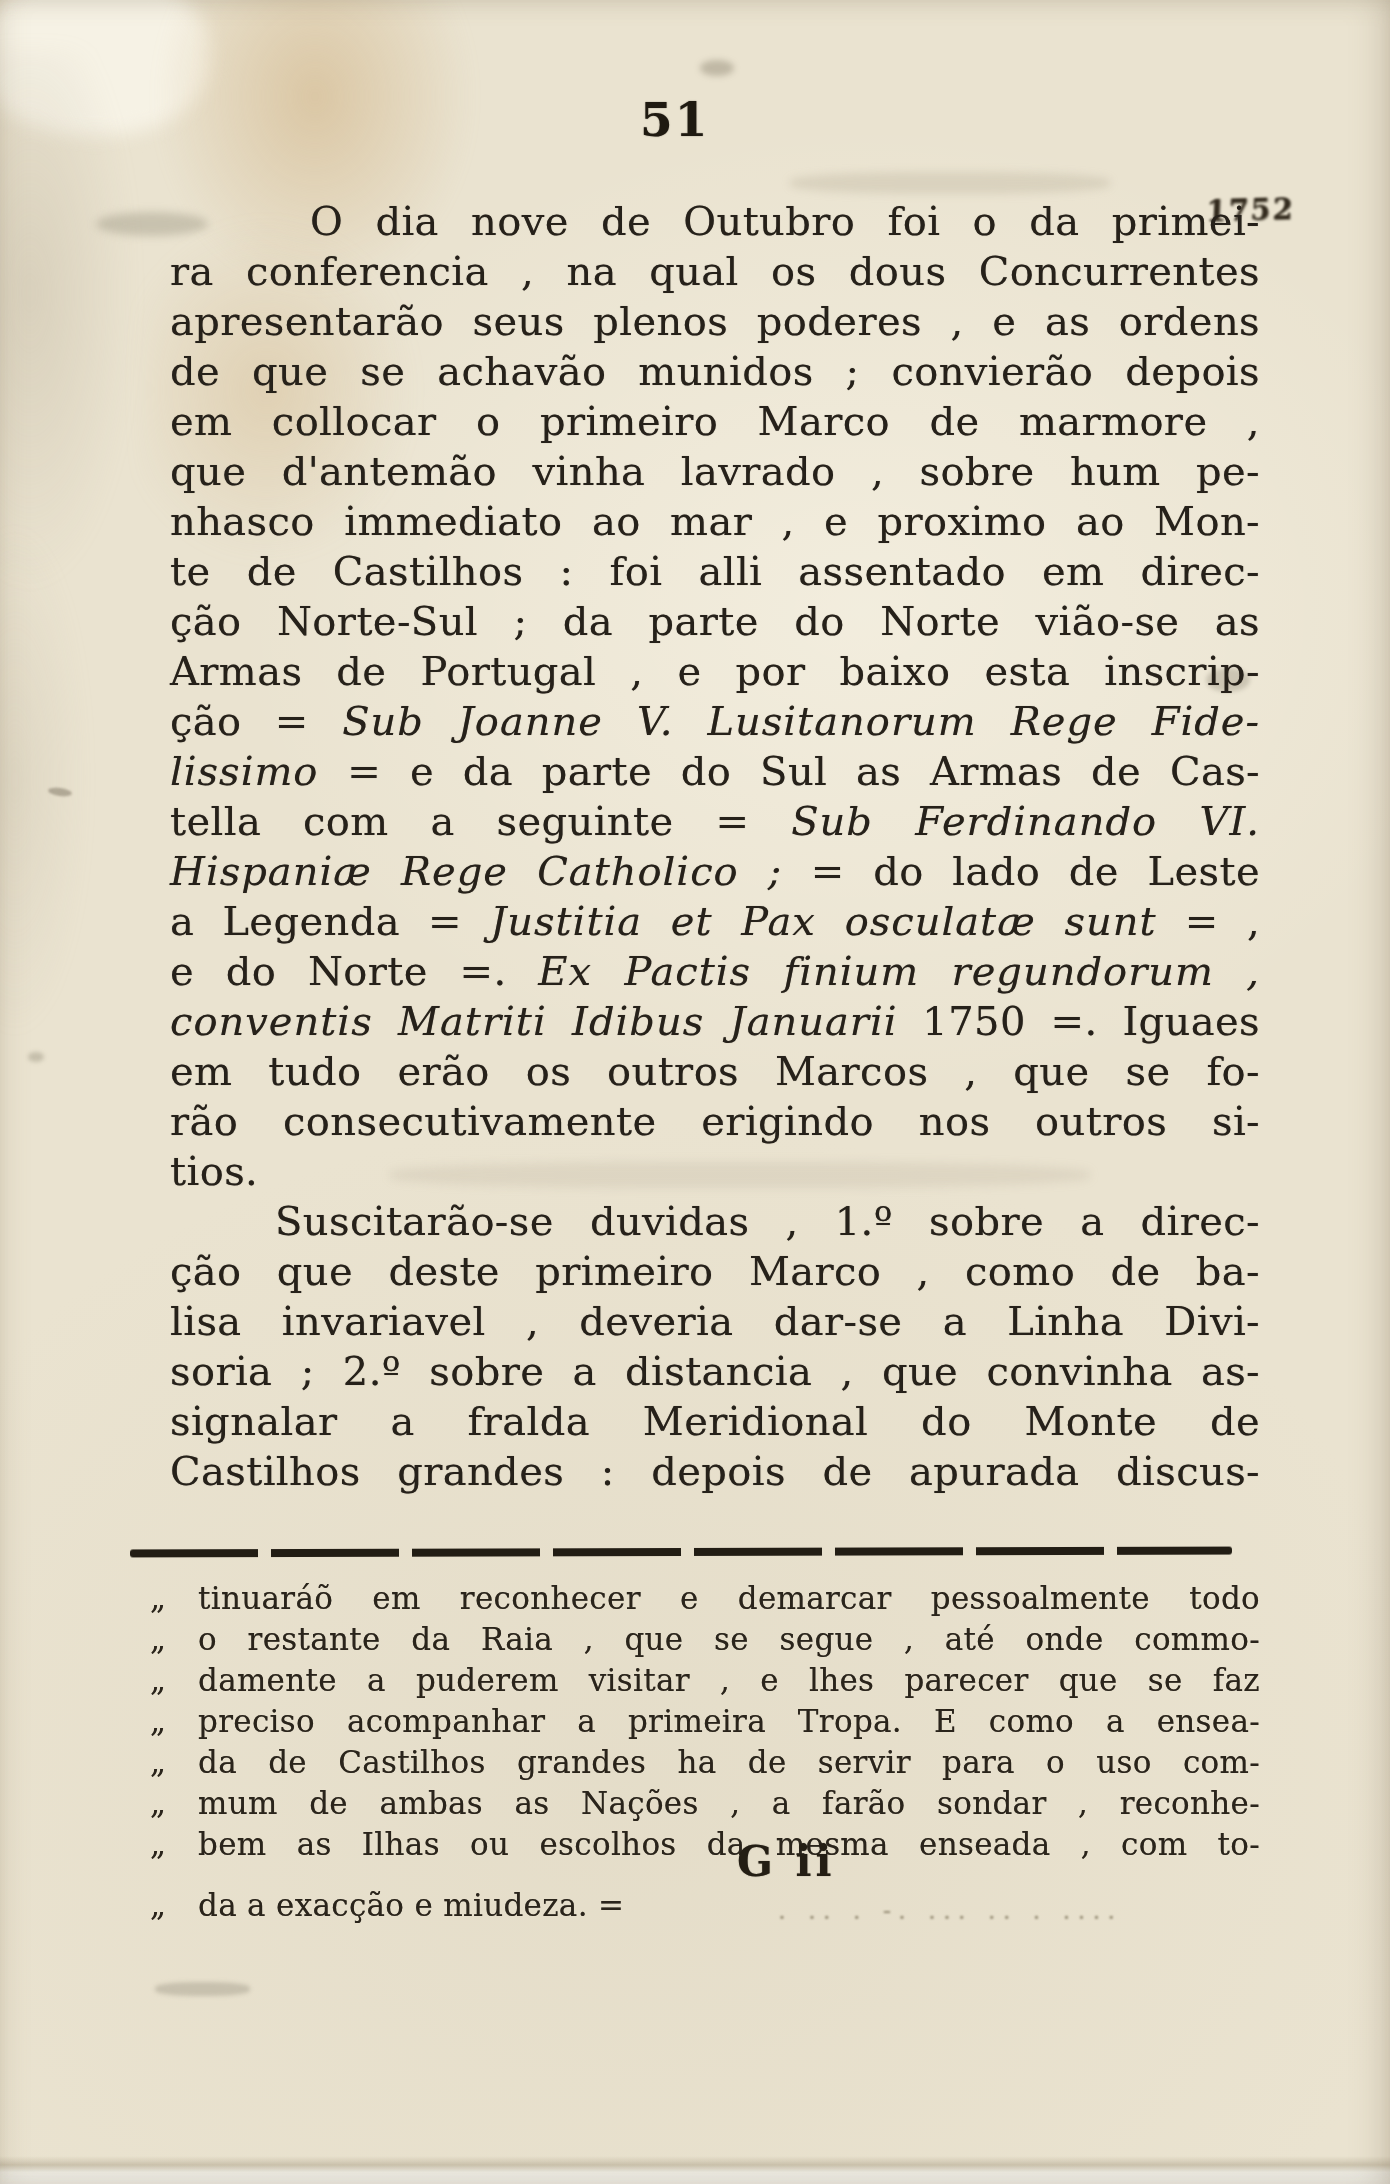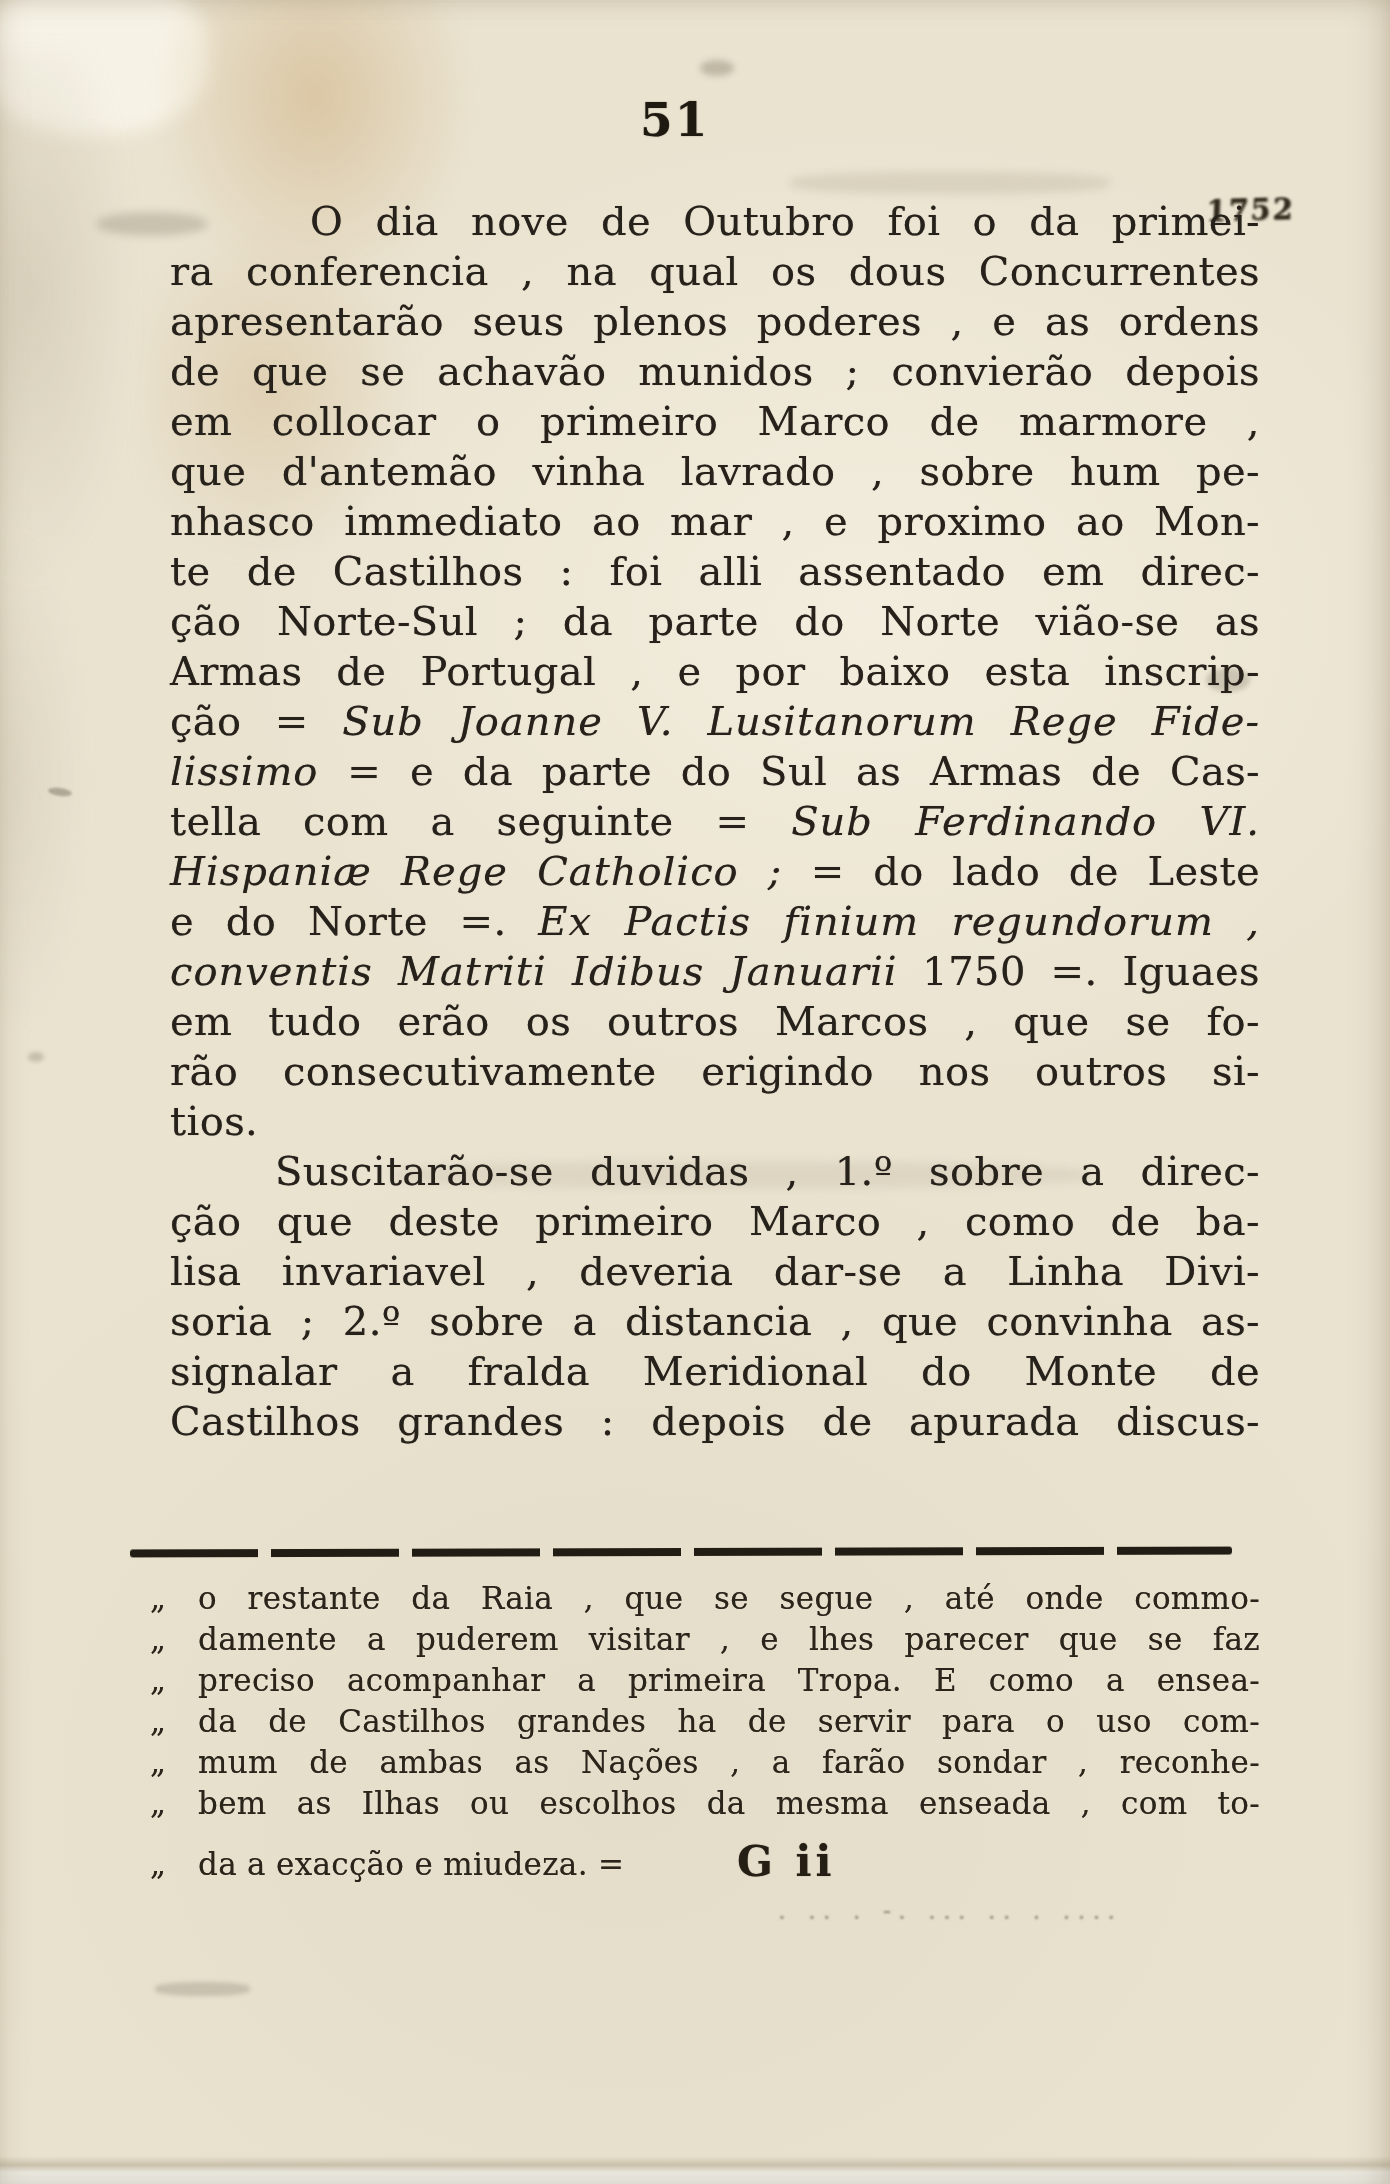--- a/index.html
+++ b/index.html
@@ -119,39 +119,41 @@
         <div class="line"><span>em collocar o primeiro Marco de marmore ,</span></div>
         <div class="line"><span>que d'antemão vinha lavrado , sobre hum pe-</span></div>
         <div class="line"><span>nhasco immediato ao mar , e proximo ao Mon-</span></div>
         <div class="line"><span>te de Castilhos : foi alli assentado em direc-</span></div>
         <div class="line"><span>ção Norte-Sul ; da parte do Norte vião-se as</span></div>
         <div class="line"><span>Armas de Portugal , e por baixo esta inscrip-</span></div>
         <div class="line"><span>ção = </span><em>Sub Joanne V. Lusitanorum Rege Fide-</em></div>
         <div class="line"><em>lissimo</em><span> = e da parte do Sul as Armas de Cas-</span></div>
         <div class="line"><span>tella com a seguinte = </span><em>Sub Ferdinando VI.</em></div>
         <div class="line"><em>Hispaniæ Rege Catholico ;</em><span> = do lado de Leste</span></div>
+        <div class="line"><span>a Legenda = </span><em>Justitia et Pax osculatæ sunt</em><span> = ,</span></div>
         <div class="line"><span>e do Norte =. </span><em>Ex Pactis finium regundorum ,</em></div>
         <div class="line"><em>conventis Matriti Idibus Januarii</em><span> 1750 =. Iguaes</span></div>
         <div class="line"><span>em tudo erão os outros Marcos , que se fo-</span></div>
         <div class="line"><span>rão consecutivamente erigindo nos outros si-</span></div>
         <div class="line no-justify"><span>tios.</span></div>
       </div>
       <div class="paragraph para-1">
         <div class="line"><span>Suscitarão-se duvidas , 1.º sobre a direc-</span></div>
         <div class="line"><span>ção que deste primeiro Marco , como de ba-</span></div>
         <div class="line"><span>lisa invariavel , deveria dar-se a Linha Divi-</span></div>
         <div class="line"><span>soria ; 2.º sobre a distancia , que convinha as-</span></div>
         <div class="line"><span>signalar a fralda Meridional do Monte de</span></div>
         <div class="line"><span>Castilhos grandes : depois de apurada discus-</span></div>
       </div>
     </main>
 
   <div class="separator"></div>
 
   <div class="footnote">
+      <div class="fline"><span class="fq">„</span><span class="ftext">tinuaráõ em reconhecer e demarcar pessoalmente todo</span></div>
       <div class="fline"><span class="fq">„</span><span class="ftext">o restante da Raia , que se segue , até onde commo-</span></div>
       <div class="fline"><span class="fq">„</span><span class="ftext">damente a puderem visitar , e lhes parecer que se faz</span></div>
       <div class="fline"><span class="fq">„</span><span class="ftext">preciso acompanhar a primeira Tropa. E como a ensea-</span></div>
       <div class="fline"><span class="fq">„</span><span class="ftext">da de Castilhos grandes ha de servir para o uso com-</span></div>
       <div class="fline"><span class="fq">„</span><span class="ftext">mum de ambas as Nações , a farão sondar , reconhe-</span></div>
       <div class="fline"><span class="fq">„</span><span class="ftext">bem as Ilhas ou escolhos da mesma enseada , com to-</span></div>
       <div class="fline no-justify"><span class="fq">„</span><span class="ftext">da a exacção e miudeza. =</span></div>
     </div>
 
   <div class="faded-marks">. .. . -. ... .. . ......</div>

